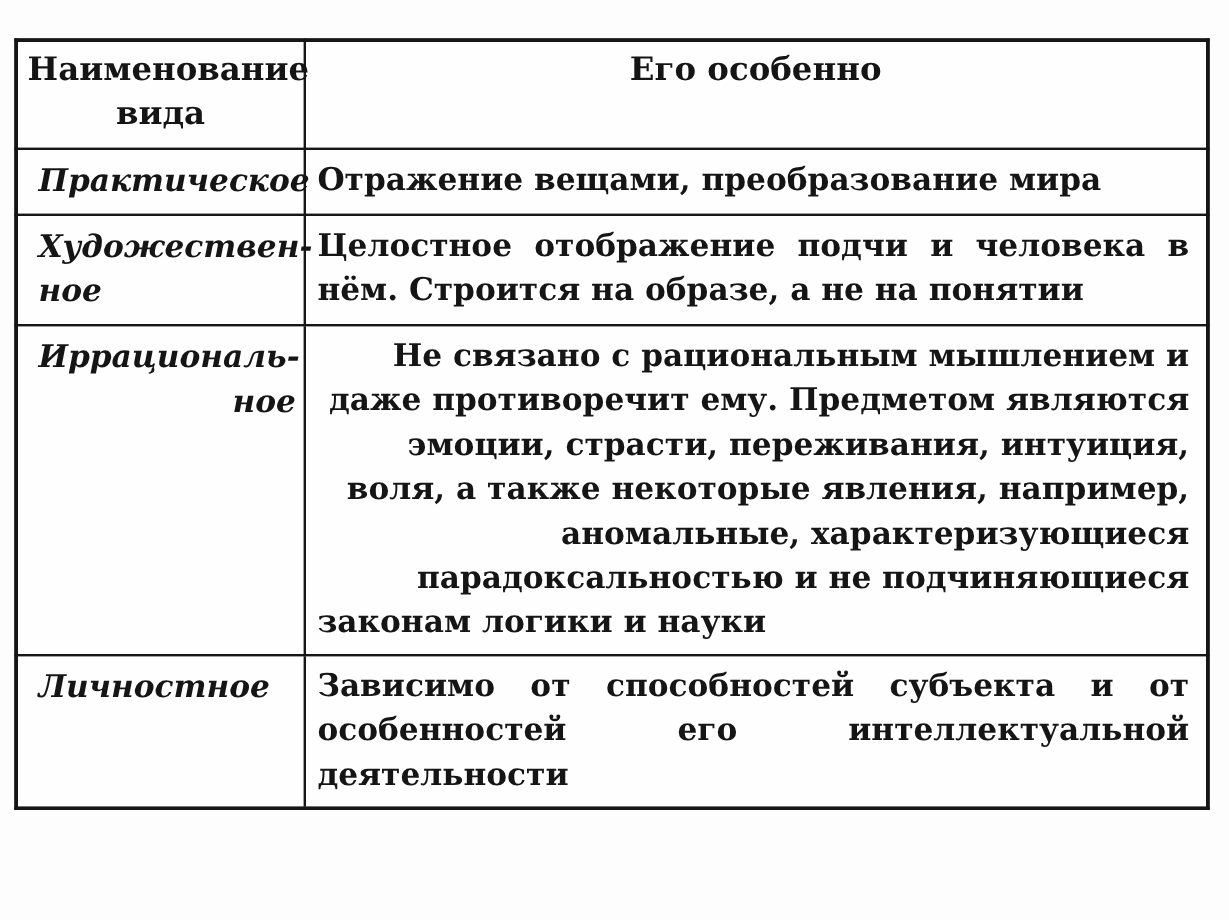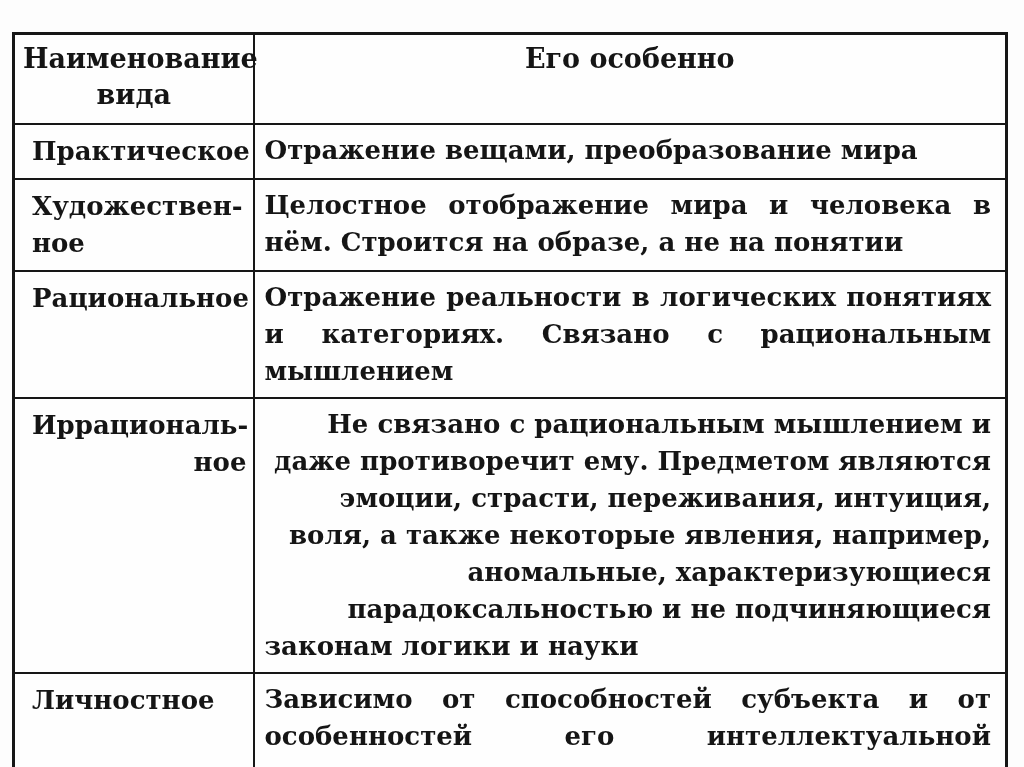--- a/index.html
+++ b/index.html
@@ -40,20 +40,21 @@
     font-weight: 700;
     font-size: 27px;
     line-height: 36px;
     text-align: center;
     vertical-align: middle;
     height: 90px;
     padding: 6px 8px;
     border-bottom: 7px double #161616;
   }
   td.name-cell {
+    font-style: italic;
     font-weight: 700;
     font-size: 26px;
     line-height: 37px;
     padding: 8px 6px 8px 17px;
     white-space: pre-line;
   }
   td.essence-cell {
     font-weight: 700;
     font-size: 26px;
     line-height: 37px;
@@ -85,25 +86,21 @@
       </tr>
     </thead>
     <tbody>
       <tr class="r1">
         <td class="name-cell">Практическое</td>
         <td class="essence-cell">Отражение вещами, преобразование мира</td>
       </tr>
       <tr class="r2">
         <td class="name-cell">Художествен-
 ное</td>
-        <td class="essence-cell">Целостное отображение мира и человека в нём. Строится на образе, а не на понятии</td>
-      </tr>
-      <tr class="r3">
-        <td class="name-cell">Рациональное</td>
-        <td class="essence-cell">Отражение реальности в логических понятиях и категориях. Связано с рациональным мышлением</td>
+        <td class="essence-cell">Целостное отображение подчи и человека в нём. Строится на образе, а не на понятии</td>
       </tr>
       <tr class="r4">
         <td class="name-cell">Иррациональ-
 ное</td>
         <td class="essence-cell">Не связано с рациональным мышлением и даже противоречит ему. Предметом являются эмоции, страсти, переживания, интуиция, воля, а также некоторые явления, например, аномальные, ха­рактеризующиеся парадоксальностью и не подчи­няющиеся законам логики и науки</td>
       </tr>
       <tr class="r5">
         <td class="name-cell">Личностное</td>
         <td class="essence-cell">Зависимо от способностей субъекта и от особенно­стей его интеллектуальной деятельности</td>
       </tr>

